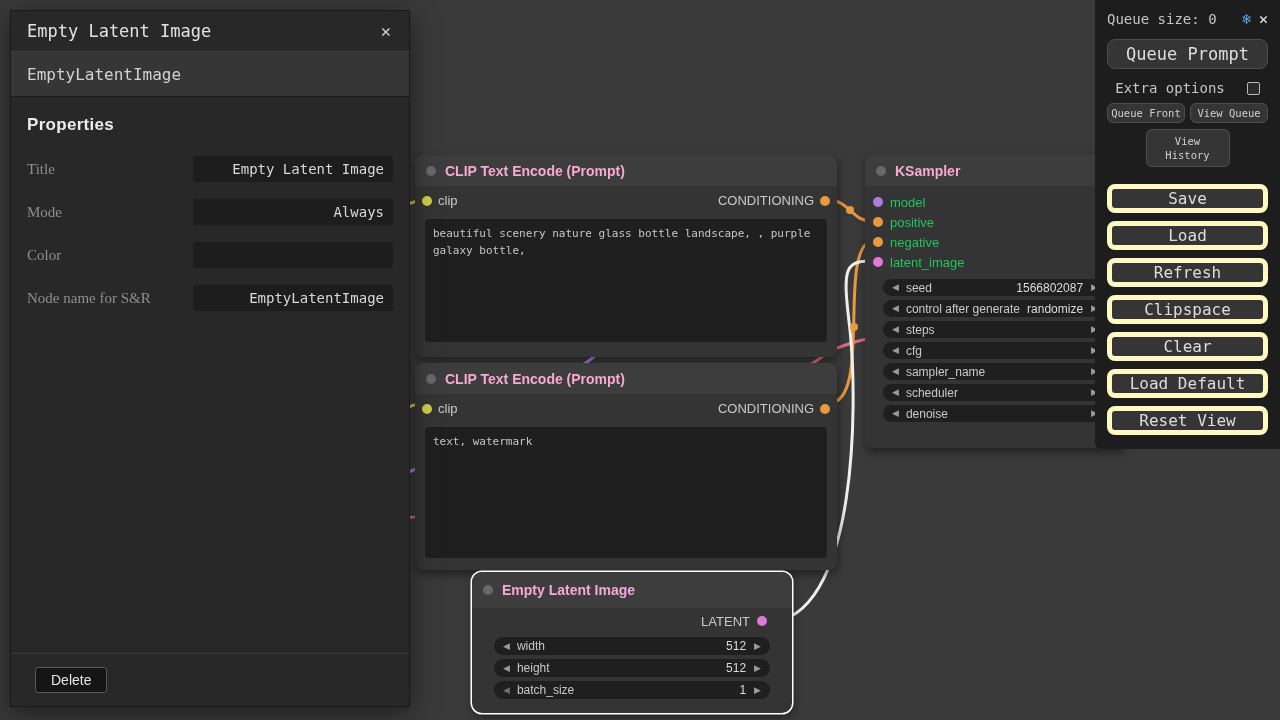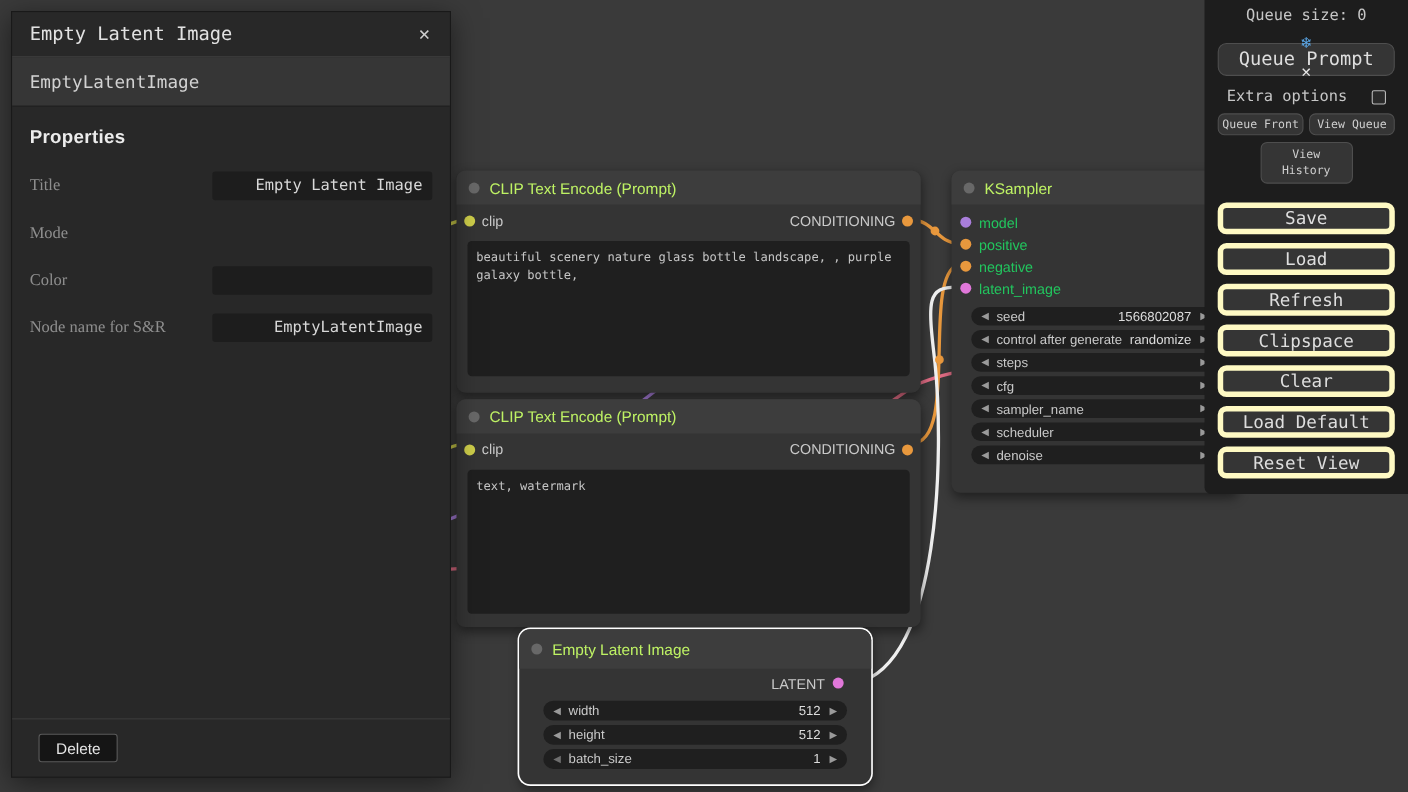--- a/index.html
+++ b/index.html
@@ -9,21 +9,21 @@
   
   .canvas { position:absolute; inset:0; background:#3a3a3a; }
   svg.wires { position:absolute; left:0; top:0; z-index:1; }
 
   
   .node { position:absolute; z-index:2; background:#343434; border-radius:8px;
           box-shadow:1px 4px 10px rgba(0,0,0,.45); }
   .node-header { display:flex; align-items:center; gap:9px; height:31px; padding:0 11px;
                  background:#3d3d3d; border-radius:8px 8px 0 0; }
   .cdot { width:10px; height:10px; border-radius:50%; background:#686868; flex:none; }
-  .node-title { font-size:14px; color:#bef264; white-space:nowrap; }
+  .node-title { font-size:14px; color:#f9a8d4; white-space:nowrap;font-weight:bold; }
   .slot-row { display:flex; align-items:center; justify-content:space-between; height:29px; padding:0 7px; }
   .slot { display:flex; align-items:center; gap:6px; font-size:13px; color:#c9c9c9; }
   .port { width:10px; height:10px; border-radius:50%; flex:none; }
   .port.clip   { background:#cdcd4a; }
   .port.cond   { background:#e8983d; }
   .port.model  { background:#a97edb; }
   .port.latent { background:#e077d9; }
   .textwidget { margin:4px 10px 8px; background:#1f1f1f; border-radius:4px; padding:6px 8px;
                 font-family:"DejaVu Sans Mono", monospace; font-size:11px; line-height:1.55;
                 color:#c6c6c6; white-space:pre-wrap; overflow:hidden; }
@@ -51,21 +51,21 @@
   .node.elatent .node-header { height:36px; border-radius:10px 10px 0 0; }
   .node.elatent .out-row { display:flex; align-items:center; justify-content:flex-end; gap:7px;
                            height:26px; padding:0 25px; font-size:13px; color:#c9c9c9; }
   .node.elatent .pill { margin:3px 22px 4px; height:18px; border-radius:10px; }
 
   
   .menu { position:absolute; right:0; top:0; width:185px; z-index:5; background:#1d1d1d;
           padding:6px 12px 14px; font-family:"DejaVu Sans Mono", monospace; color:#d4d4d4;
           border-radius:0 0 0 6px; }
   .menu button { font-family:inherit; cursor:pointer; }
-  .menu-top { display:flex; align-items:center; gap:8px; height:26px; font-size:14px; color:#c6c6c6;flex-direction:column; }
+  .menu-top { display:flex; align-items:center; gap:8px; height:26px; font-size:14px; color:#c6c6c6; }
   .qsize { flex:1; }
   .snow { color:#5aa7e8; font-size:15px; }
   .mclose { color:#e8e8e8; font-size:15px; }
   .qprompt { display:block; width:100%; height:30px; margin-top:7px; background:#353535;
              border:1px solid #4e4e4e; border-radius:8px; color:#dedede; font-size:17px; }
   .extra { display:flex; align-items:center; justify-content:center; gap:22px; margin-top:11px;
            font-size:14px; color:#c6c6c6; }
   .cbox { width:13px; height:13px; border:1px solid #b9b9b9; background:#2a2a2a; border-radius:2px; flex:none; }
   .smallrow { display:flex; gap:5px; margin-top:7px; }
   .sbtn { flex:1; background:#353535; border:1px solid #4e4e4e; border-radius:6px; color:#cfcfcf;
@@ -281,20 +281,21 @@
   </div>
   <div class="dlg-sub">EmptyLatentImage</div>
   <div class="props">
     <h3>Properties</h3>
     <div class="frow">
       <span class="flabel">Title</span>
       <div class="finput">Empty Latent Image</div>
     </div>
     <div class="frow">
       <span class="flabel">Mode</span>
+      <div class="finput">Always</div>
     </div>
     <div class="frow">
       <span class="flabel">Color</span>
       <div class="finput"></div>
     </div>
     <div class="frow">
       <span class="flabel">Node name for S&amp;R</span>
       <div class="finput">EmptyLatentImage</div>
     </div>
   </div>

